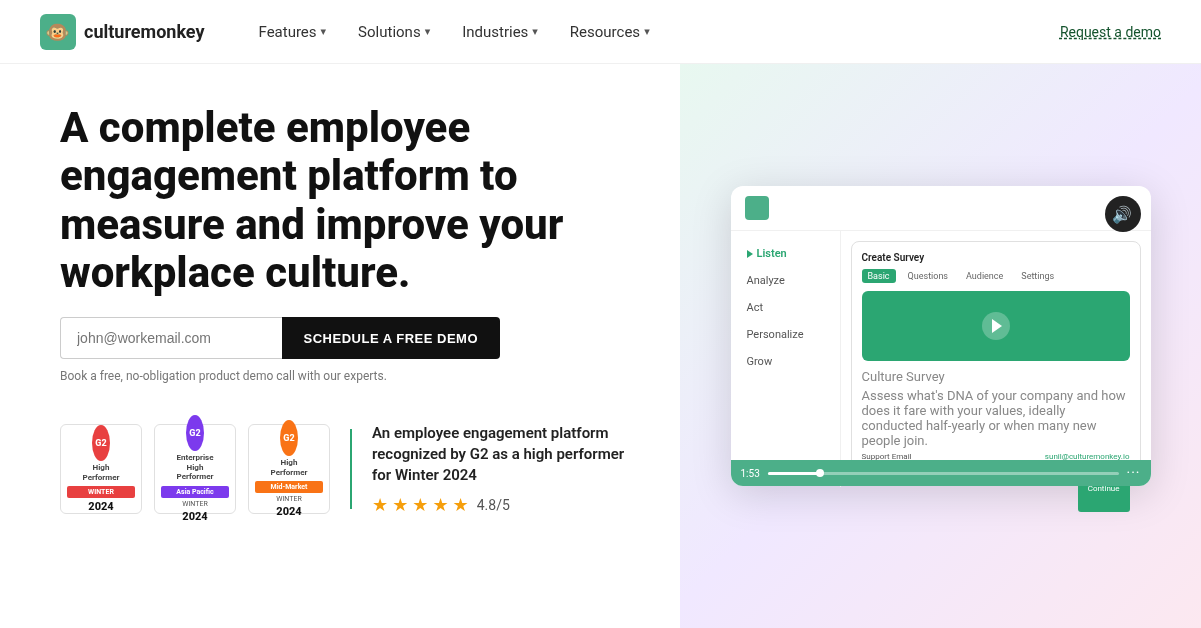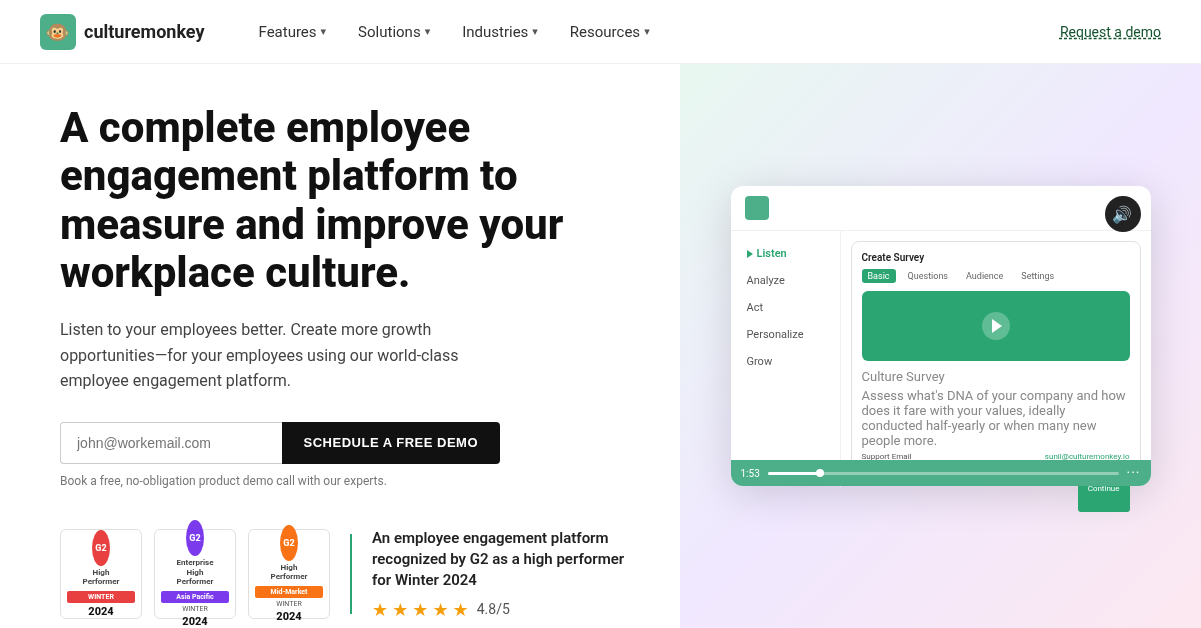--- a/index.html
+++ b/index.html
@@ -478,21 +478,20 @@
       <span class="chevron">▾</span>
     </div>
   </div>
   <div class="nav-cta">Request a demo</div>
 </nav>
 
 <div class="main-content">
 
   <div class="left-panel">
     <h1 class="hero-title">A complete employee engagement platform to measure and improve your workplace culture.</h1>
-    <p class="hero-subtitle">Listen to your employees better. Create more growth opportunities—for your employees using our world-class employee engagement platform.</p>
     <div class="cta-row">
       <input class="email-input" type="email" placeholder="john@workemail.com" style="">
       <button class="schedule-btn">SCHEDULE A FREE DEMO</button>
     </div>
     <p class="cta-note">Book a free, no-obligation product demo call with our experts.</p>
 
     <div class="badges-row">
       <div class="badges-group">
 
         <div class="badge">
@@ -572,21 +571,21 @@
               <div class="form-tab">Audience</div>
               <div class="form-tab">Settings</div>
             </div>
 
             <div class="video-thumb">
               <div class="play-btn">
                 <div class="play-icon-white"></div>
               </div>
             </div>
             <div class="form-small-text">Culture Survey</div>
-            <div class="form-small-text">Assess what's DNA of your company and how does it fare with your values, ideally conducted half-yearly or when many new people more.</div>
+            <div class="form-small-text">Assess what's DNA of your company and how does it fare with your values, ideally conducted half-yearly or when many new people join.</div>
             <div class="form-field-row">
               <div class="form-field-label">Support Email</div>
               <div class="form-field-value">sunil@culturemonkey.io</div>
             </div>
             <div class="continue-btn">Continue</div>
           </div>
         </div>
       </div>
 
       <div class="progress-bar-row">

